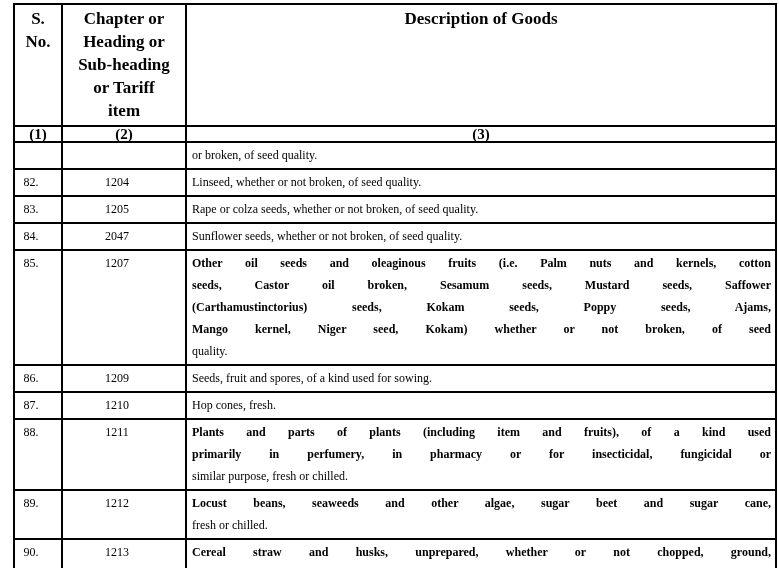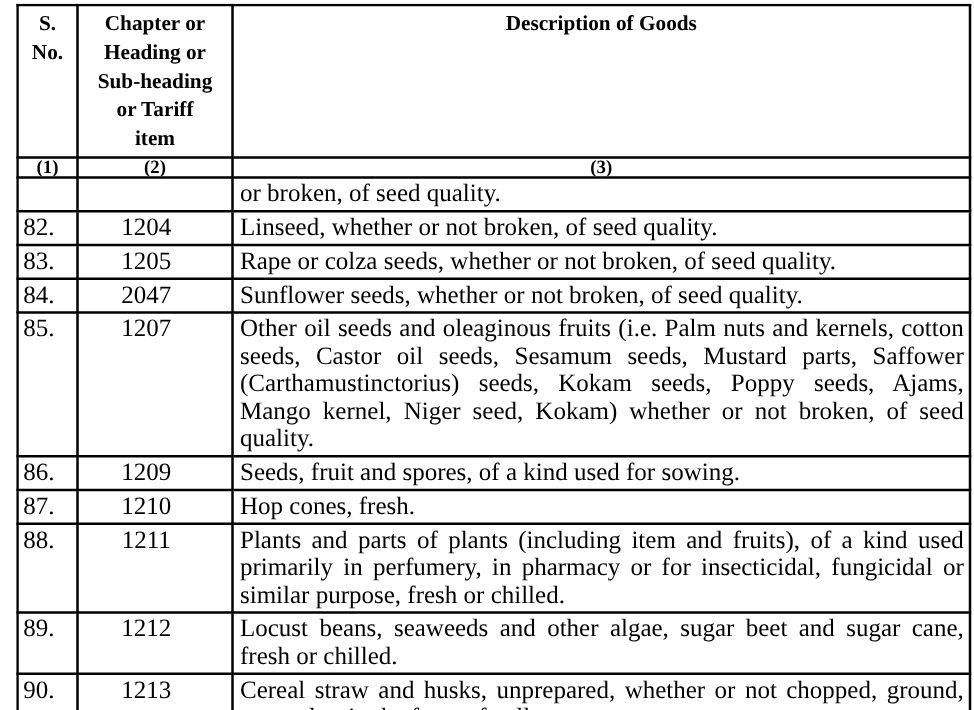--- a/index.html
+++ b/index.html
@@ -44,32 +44,33 @@
   }
   tr.idx th {
     font-weight: bold;
     font-size: 15px;
     line-height: 14px;
     height: 14px;
     padding: 0;
     text-align: center;
   }
   td {
-    font-size: 20px;
+    font-size: 12px;
     line-height: 22px;
     padding: 1px 4px 2px 5px;
   }
   td.sno-cell, td.code-cell {
     text-align: center;
     padding-left: 2px;
     padding-right: 16px;
   }
   .jl {
     text-align: justify;
     text-align-last: justify;
+    font-weight: bold;
   }
   .jl-last {
     text-align: left;
   }
 </style>
 </head>
 <body>
 
 <div class="page">
   <table class="goods-table">
@@ -126,21 +127,21 @@
           <td class="code-cell">2047</td>
           <td class="desc-cell">
             <div class="jl-last">Sunflower seeds, whether or not broken, of seed quality.</div>
           </td>
         </tr>
         <tr>
           <td class="sno-cell">85.</td>
           <td class="code-cell">1207</td>
           <td class="desc-cell">
             <div class="jl">Other oil seeds and oleaginous fruits (i.e. Palm nuts and kernels, cotton</div>
-            <div class="jl">seeds, Castor oil seeds, Sesamum seeds, Mustard parts, Saffower</div>
+            <div class="jl">seeds, Castor oil broken, Sesamum seeds, Mustard seeds, Saffower</div>
             <div class="jl">(Carthamustinctorius) seeds, Kokam seeds, Poppy seeds, Ajams,</div>
             <div class="jl">Mango kernel, Niger seed, Kokam) whether or not broken, of seed</div>
             <div class="jl-last">quality.</div>
           </td>
         </tr>
         <tr>
           <td class="sno-cell">86.</td>
           <td class="code-cell">1209</td>
           <td class="desc-cell">
             <div class="jl-last">Seeds, fruit and spores, of a kind used for sowing.</div>

